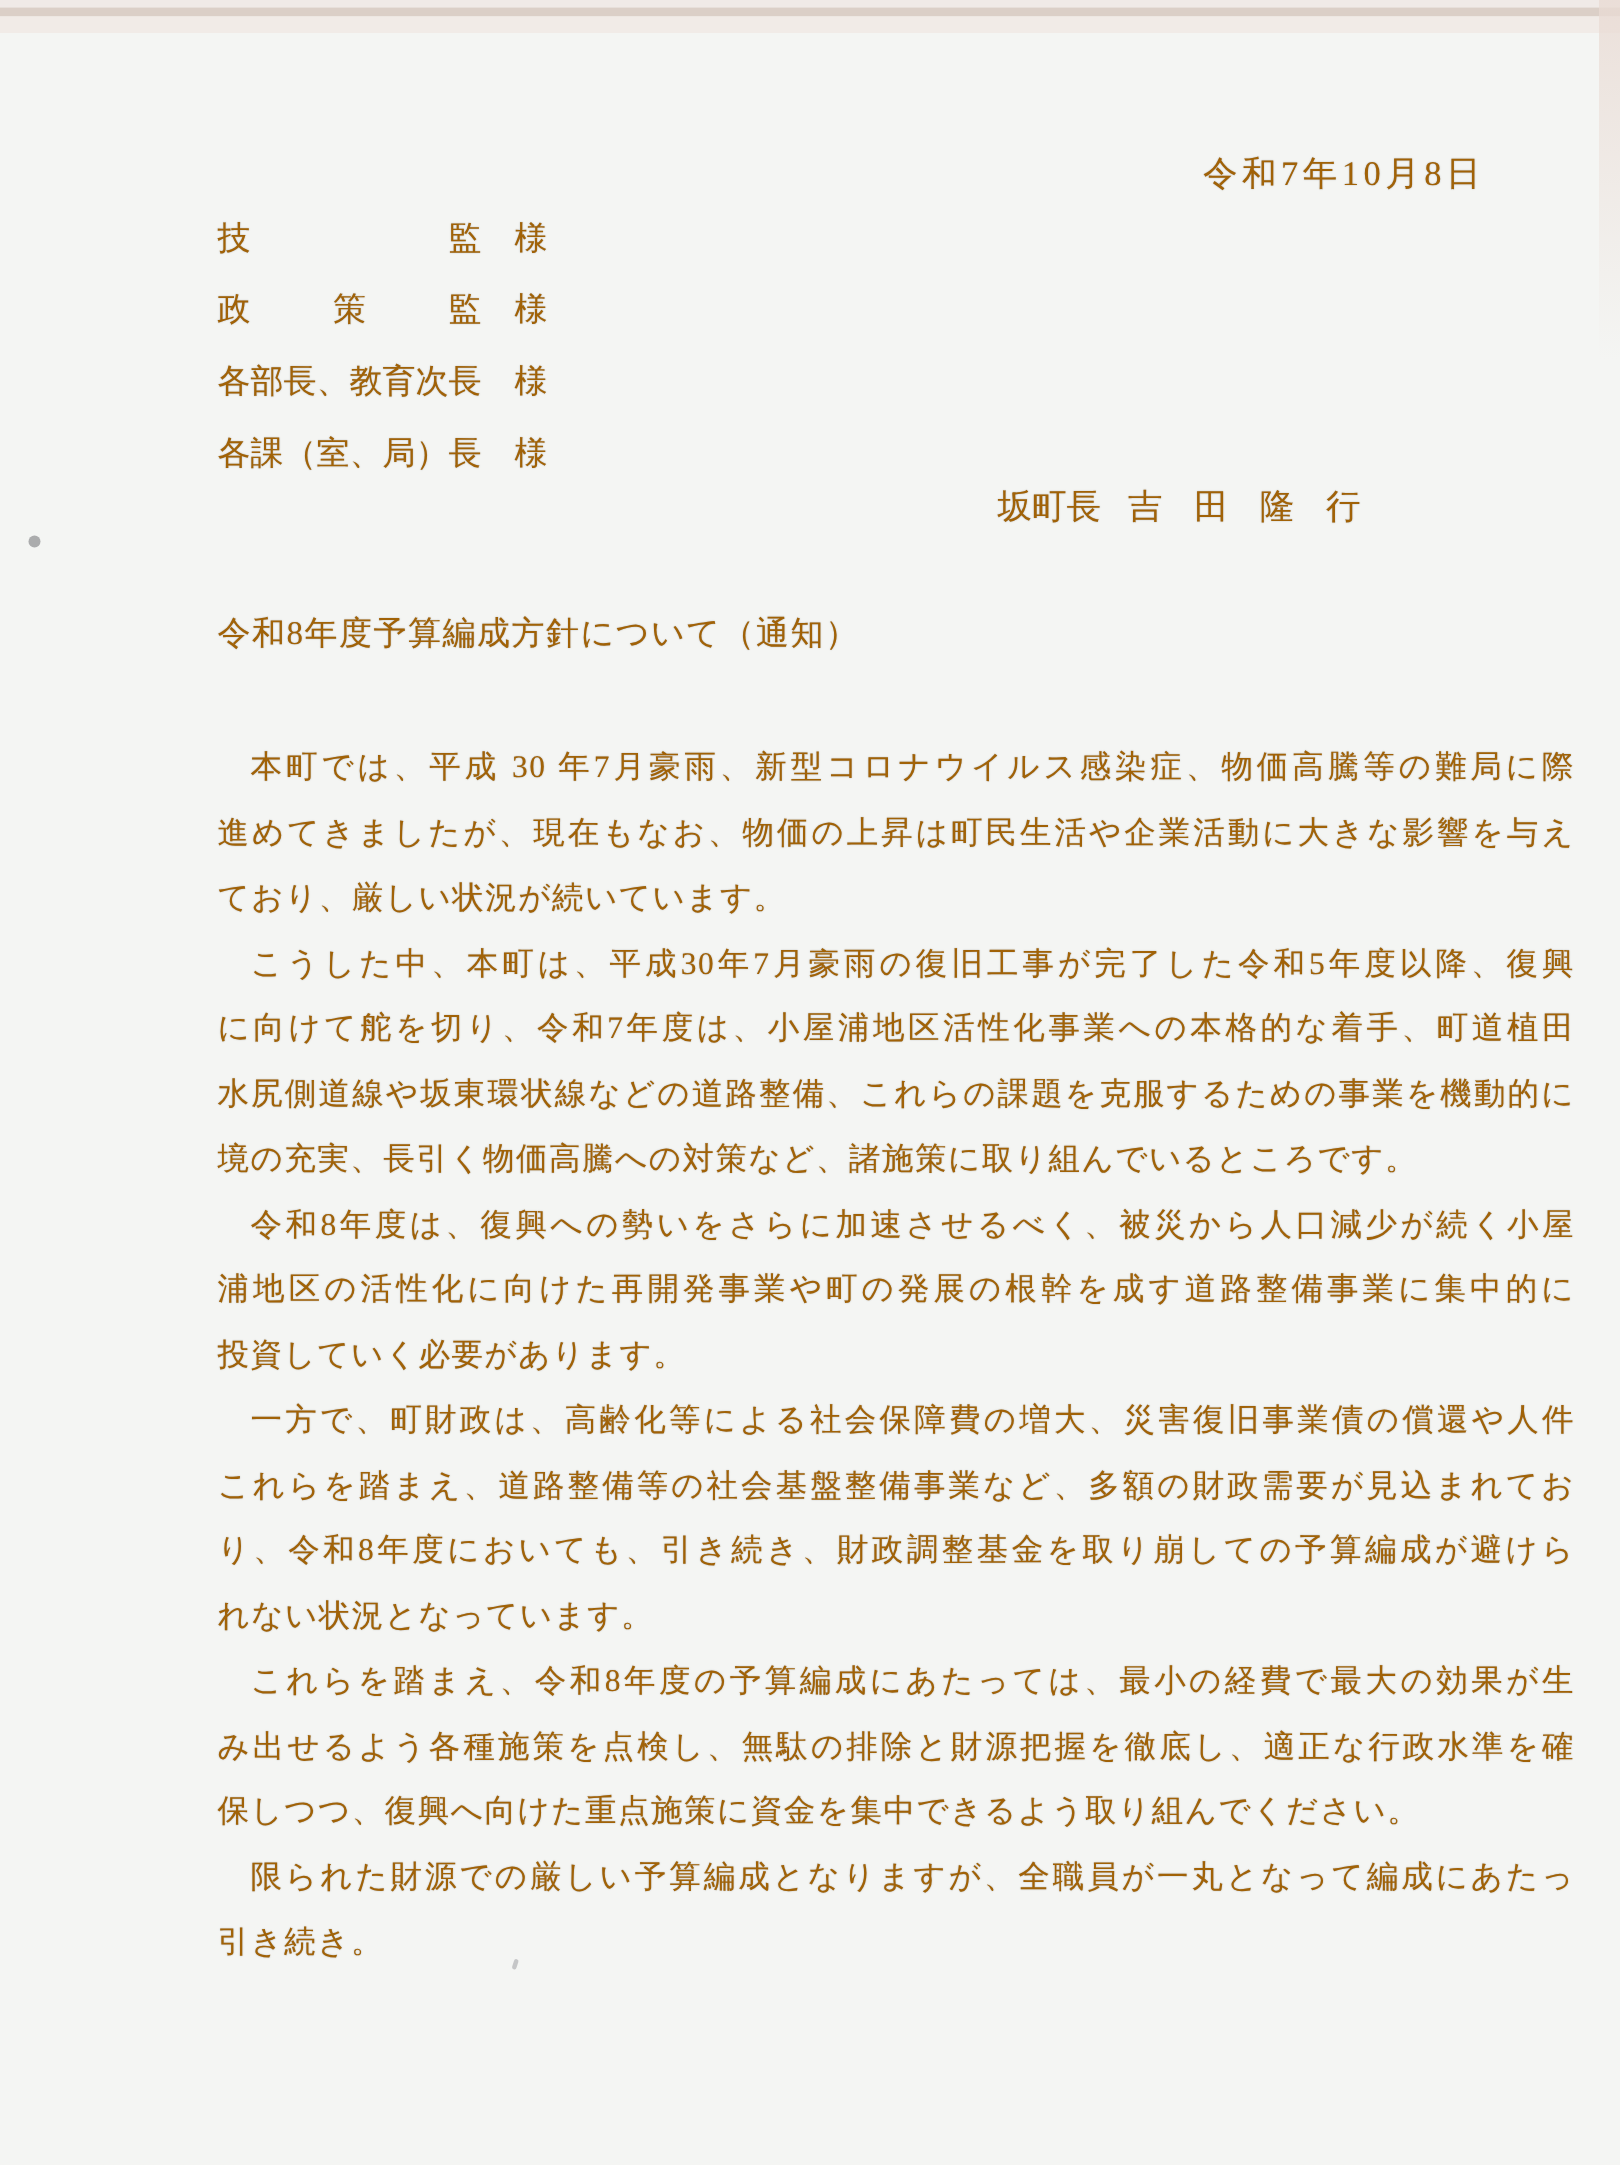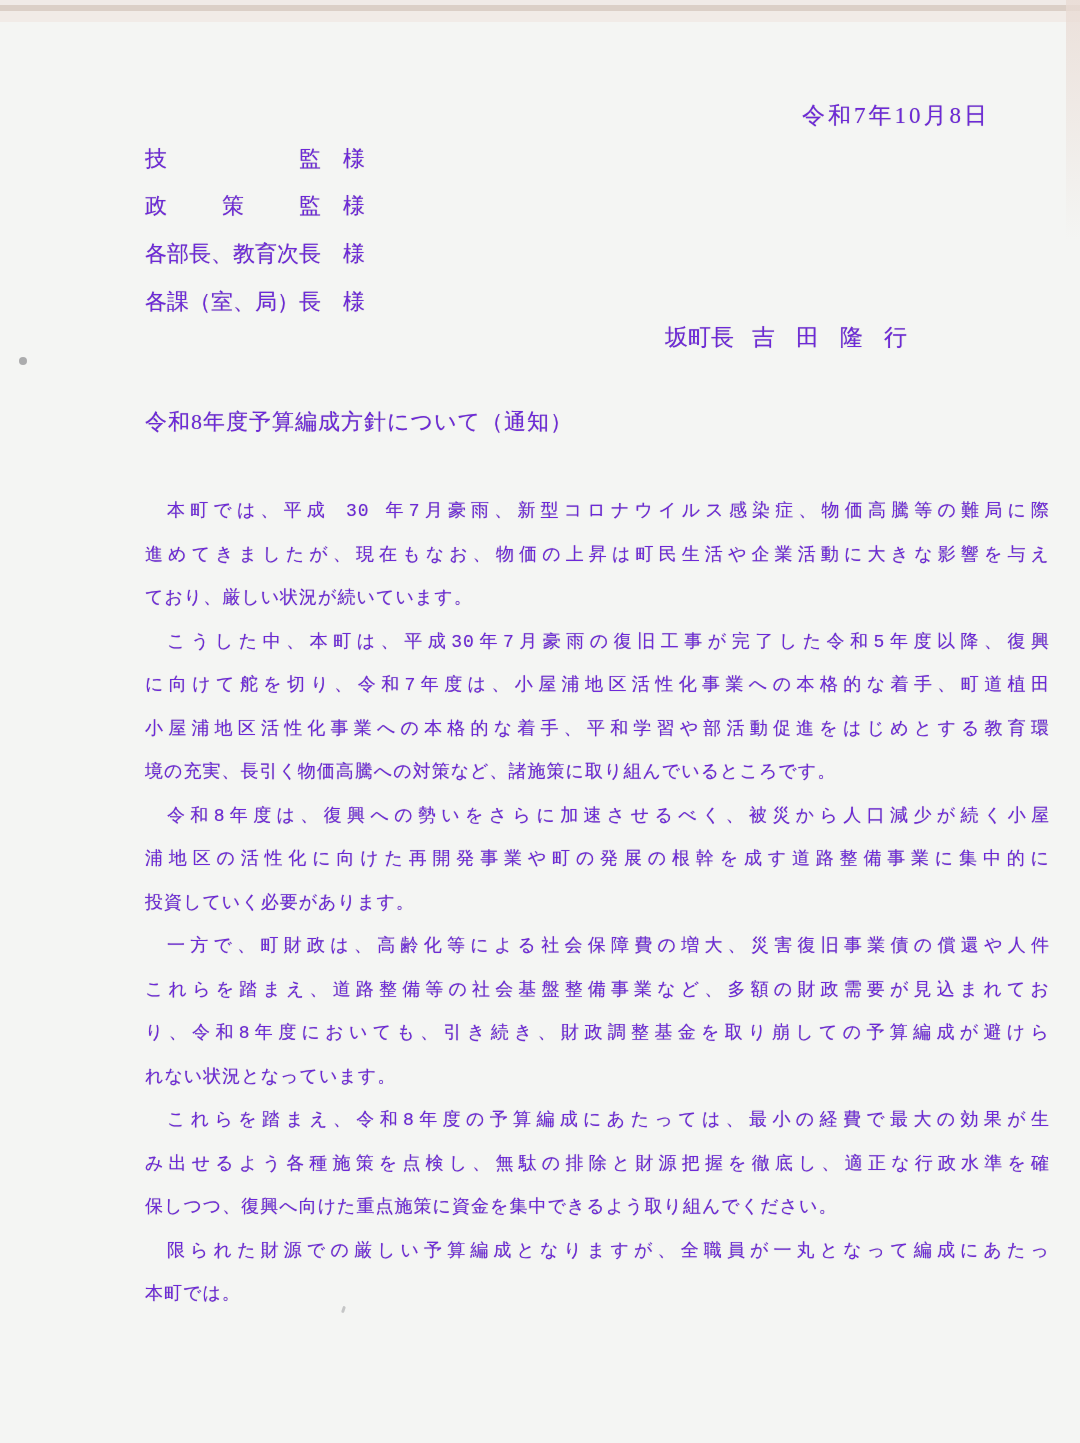--- a/index.html
+++ b/index.html
@@ -4,21 +4,21 @@
 <style>
   html, body { margin: 0; padding: 0; background: #e8e8e6; }
   .page {
     position: relative;
     width: 1080px;
     height: 1443px;
     margin: 0 auto;
     background: #f4f5f3;
     overflow: hidden;
     font-family: "Liberation Serif", "DejaVu Serif", serif;
-    color: #6d28d9;
+    color: #a16207;
   }
   
   .band1 { position: absolute; top: 0; left: 0; width: 100%; height: 5px; background: #f0eae7; }
   .band2 { position: absolute; top: 5px; left: 0; width: 100%; height: 6px; background: #dbcfc7; }
   .band3 { position: absolute; top: 11px; left: 0; width: 100%; height: 11px; background: #f1ebe7; }
   .right-edge {
     position: absolute; top: 0; right: 0; width: 14px; height: 240px;
     background: linear-gradient(to bottom, rgba(233,219,212,0.8), rgba(244,245,243,0));
   }
   .speck-a {
@@ -53,24 +53,23 @@
   }
 
   .doc-title {
     position: absolute; top: 407px; left: 145px; width: 845px;
     font-size: 22px; letter-spacing: 1px; white-space: nowrap;
   }
 
   .doc-body { position: absolute; top: 490px; left: 145px; width: 905px; }
   .line {
     height: 43.5px; line-height: 43.5px;
-    font-size: 18px; letter-spacing: 1px;
+    font-size: 21px; letter-spacing: 1px;
     text-align: justify; text-align-last: justify;
     white-space: nowrap;
-    font-family: Liberation Mono, monospace;
   }
   .line.end { text-align-last: left; }
   .line.indent { text-indent: 22px; }
 </style>
 </head>
 <body>
 
 <div class="page">
   <div class="band1"></div>
   <div class="band2"></div>
@@ -136,28 +135,28 @@
   </div>
 
   <div class="doc-title ink">令和8年度予算編成方針について（通知）</div>
 
   <div class="doc-body" id="doc-body">
       <div class="line ink indent">本町では、平成 30 年7月豪雨、新型コロナウイルス感染症、物価高騰等の難局に際</div>
       <div class="line ink">進めてきましたが、現在もなお、物価の上昇は町民生活や企業活動に大きな影響を与え</div>
       <div class="line ink end">ており、厳しい状況が続いています。</div>
       <div class="line ink indent">こうした中、本町は、平成30年7月豪雨の復旧工事が完了した令和5年度以降、復興</div>
       <div class="line ink">に向けて舵を切り、令和7年度は、小屋浦地区活性化事業への本格的な着手、町道植田</div>
-      <div class="line ink">小屋浦地区活性化事業への本格的な着手、平和学習や部活動促進をはじめとする教育環</div>
+      <div class="line ink">水尻側道線や坂東環状線などの道路整備、これらの課題を克服するための事業を機動的に</div>
       <div class="line ink end">境の充実、長引く物価高騰への対策など、諸施策に取り組んでいるところです。</div>
       <div class="line ink indent">令和8年度は、復興への勢いをさらに加速させるべく、被災から人口減少が続く小屋</div>
       <div class="line ink">浦地区の活性化に向けた再開発事業や町の発展の根幹を成す道路整備事業に集中的に</div>
       <div class="line ink end">投資していく必要があります。</div>
       <div class="line ink indent">一方で、町財政は、高齢化等による社会保障費の増大、災害復旧事業債の償還や人件</div>
       <div class="line ink">これらを踏まえ、道路整備等の社会基盤整備事業など、多額の財政需要が見込まれてお</div>
       <div class="line ink">り、令和8年度においても、引き続き、財政調整基金を取り崩しての予算編成が避けら</div>
       <div class="line ink end">れない状況となっています。</div>
       <div class="line ink indent">これらを踏まえ、令和8年度の予算編成にあたっては、最小の経費で最大の効果が生</div>
       <div class="line ink">み出せるよう各種施策を点検し、無駄の排除と財源把握を徹底し、適正な行政水準を確</div>
       <div class="line ink end">保しつつ、復興へ向けた重点施策に資金を集中できるよう取り組んでください。</div>
       <div class="line ink indent">限られた財源での厳しい予算編成となりますが、全職員が一丸となって編成にあたっ</div>
-      <div class="line ink end">本町では。</div>
+      <div class="line ink end">引き続き。</div>
     </div>
 </div>
 
 </body></html>

